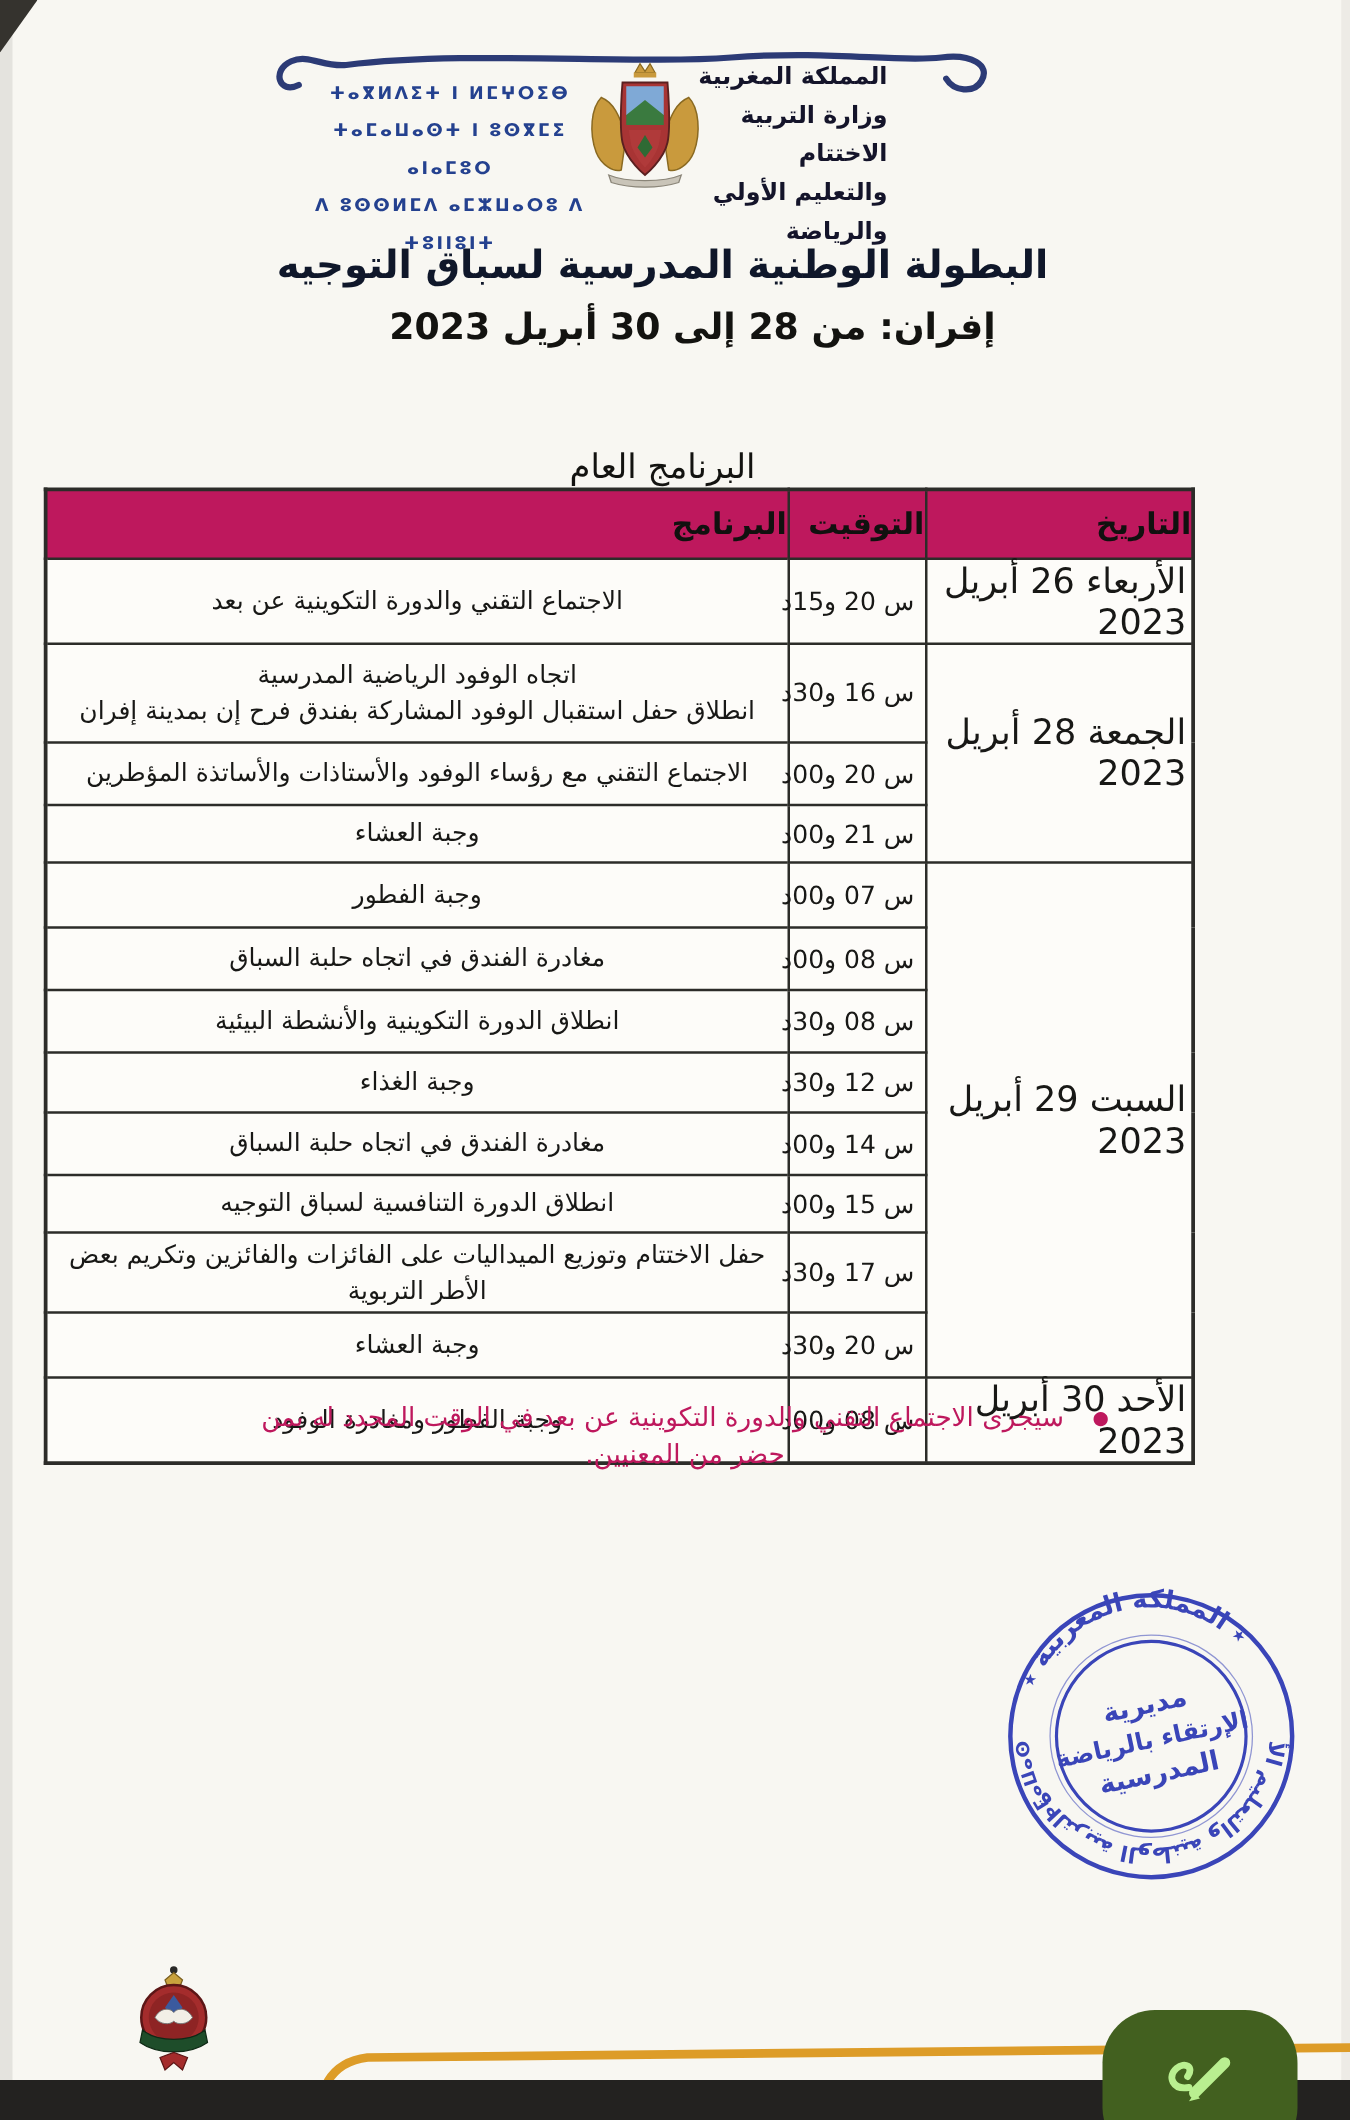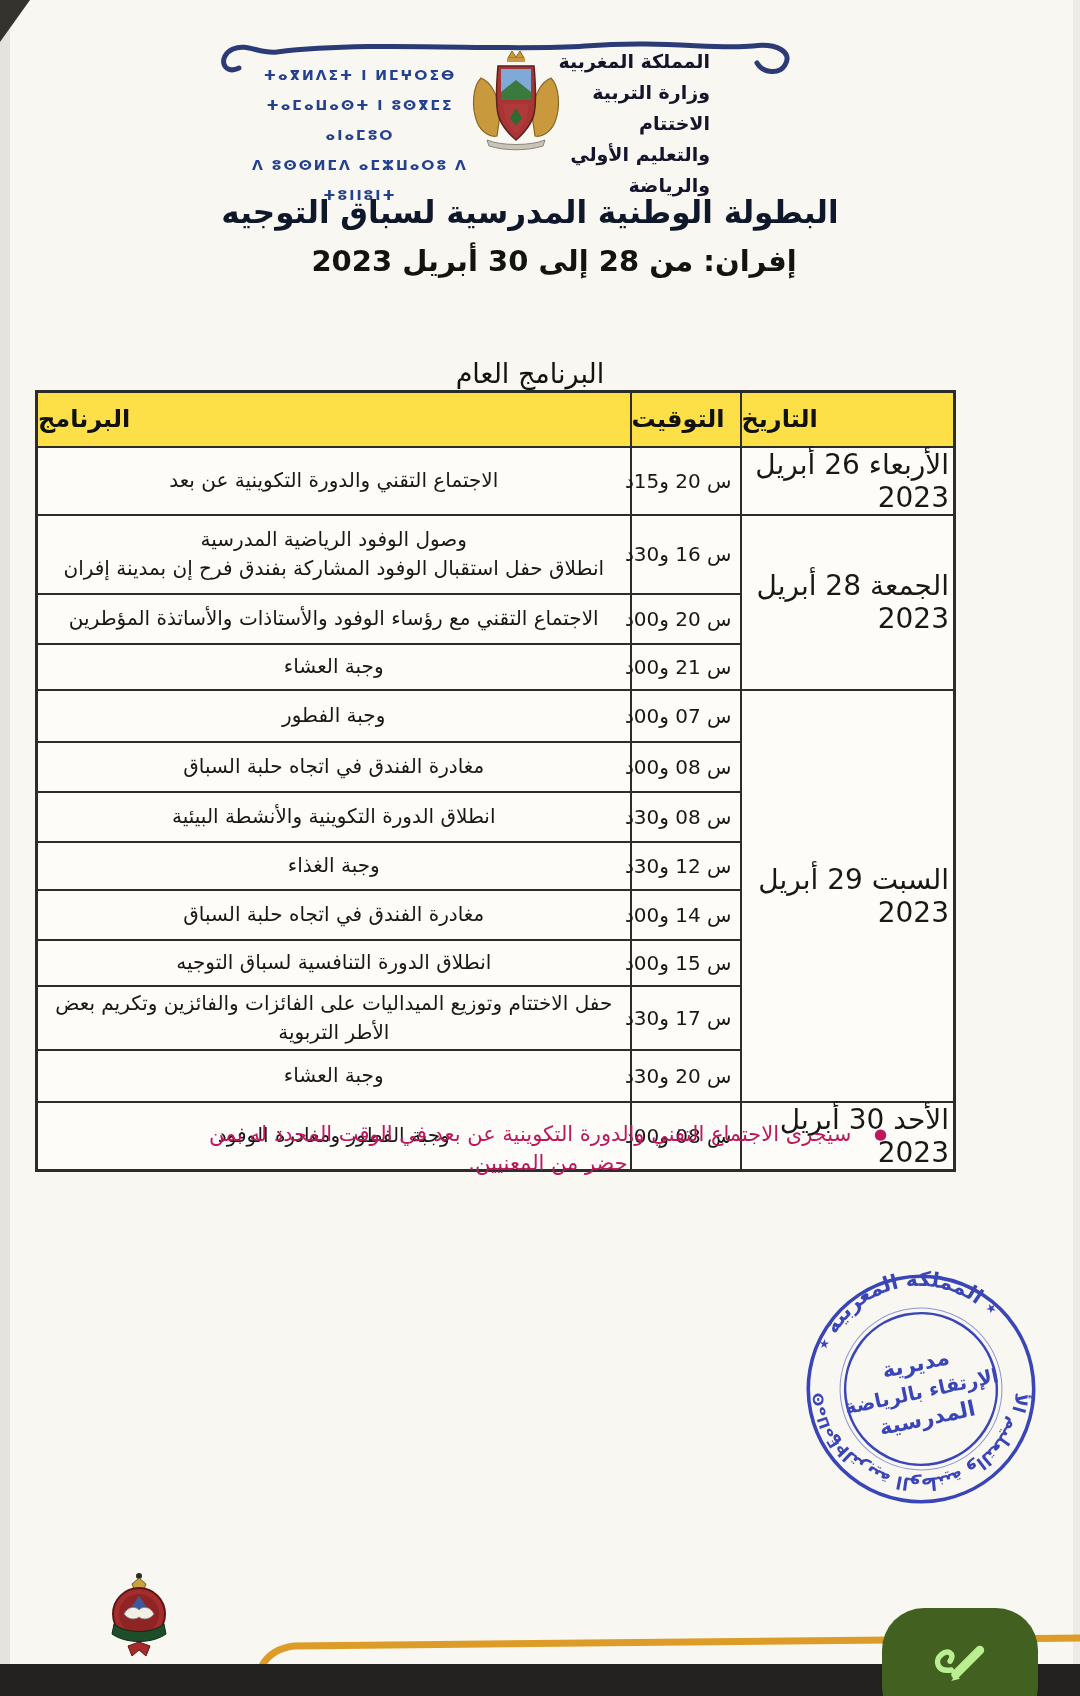--- a/index.html
+++ b/index.html
@@ -45,22 +45,22 @@
 
   
   table.program {
     position:absolute; left:35px; top:390px; width:918px;
     border-collapse:collapse; direction:rtl; table-layout:fixed;
     background:#fdfcf9;
     border:3px solid #2c2c29;
   }
   table.program th, table.program td { border:2px solid #2c2c29; vertical-align:middle; }
   table.program th {
-    background:#fde047; height:55px;
-    font-size:24px; font-weight:bold; text-align:left; color:#11110f;
+    background:#be185d; height:55px;
+    font-size:24px; font-weight:bold; text-align:right; color:#11110f;
   }
   td.date-cell    { font-size:28px; font-weight:400; text-align:right; padding:0 4px; }
   td.time-cell    { font-size:20px; text-align:right; padding:10px 8px; white-space:nowrap; }
   td.program-cell { font-size:20px; text-align:center; padding:2px 12px;
                     white-space:pre-line; line-height:1.45;margin-top:44px; }
 
   
   .footnote {
     right:172px; top:1120px; width:720px;
     direction:rtl; text-align:center;
@@ -147,21 +147,21 @@
   </thead>
   <tbody>
       <tr style="height: 48px;">
         <td class="date-cell" rowspan="1">الأربعاء 26 أبريل 2023</td>
         <td class="time-cell">س 20 و15د</td>
         <td class="program-cell">الاجتماع التقني والدورة التكوينية عن بعد</td>
       </tr>
       <tr style="height: 79px;">
         <td class="date-cell" rowspan="3">الجمعة 28 أبريل 2023</td>
         <td class="time-cell">س 16 و30د</td>
-        <td class="program-cell">وصول الوفود الرياضية المدرسية
+        <td class="program-cell">اتجاه الوفود الرياضية المدرسية
 انطلاق حفل استقبال الوفود المشاركة بفندق فرح إن بمدينة إفران</td>
       </tr>
       <tr style="height: 50px;">
         <td class="time-cell">س 20 و00د</td>
         <td class="program-cell">الاجتماع التقني مع رؤساء الوفود والأستاذات والأساتذة المؤطرين</td>
       </tr>
       <tr style="height: 46px;">
         <td class="time-cell">س 21 و00د</td>
         <td class="program-cell">وجبة العشاء</td>
       </tr>

